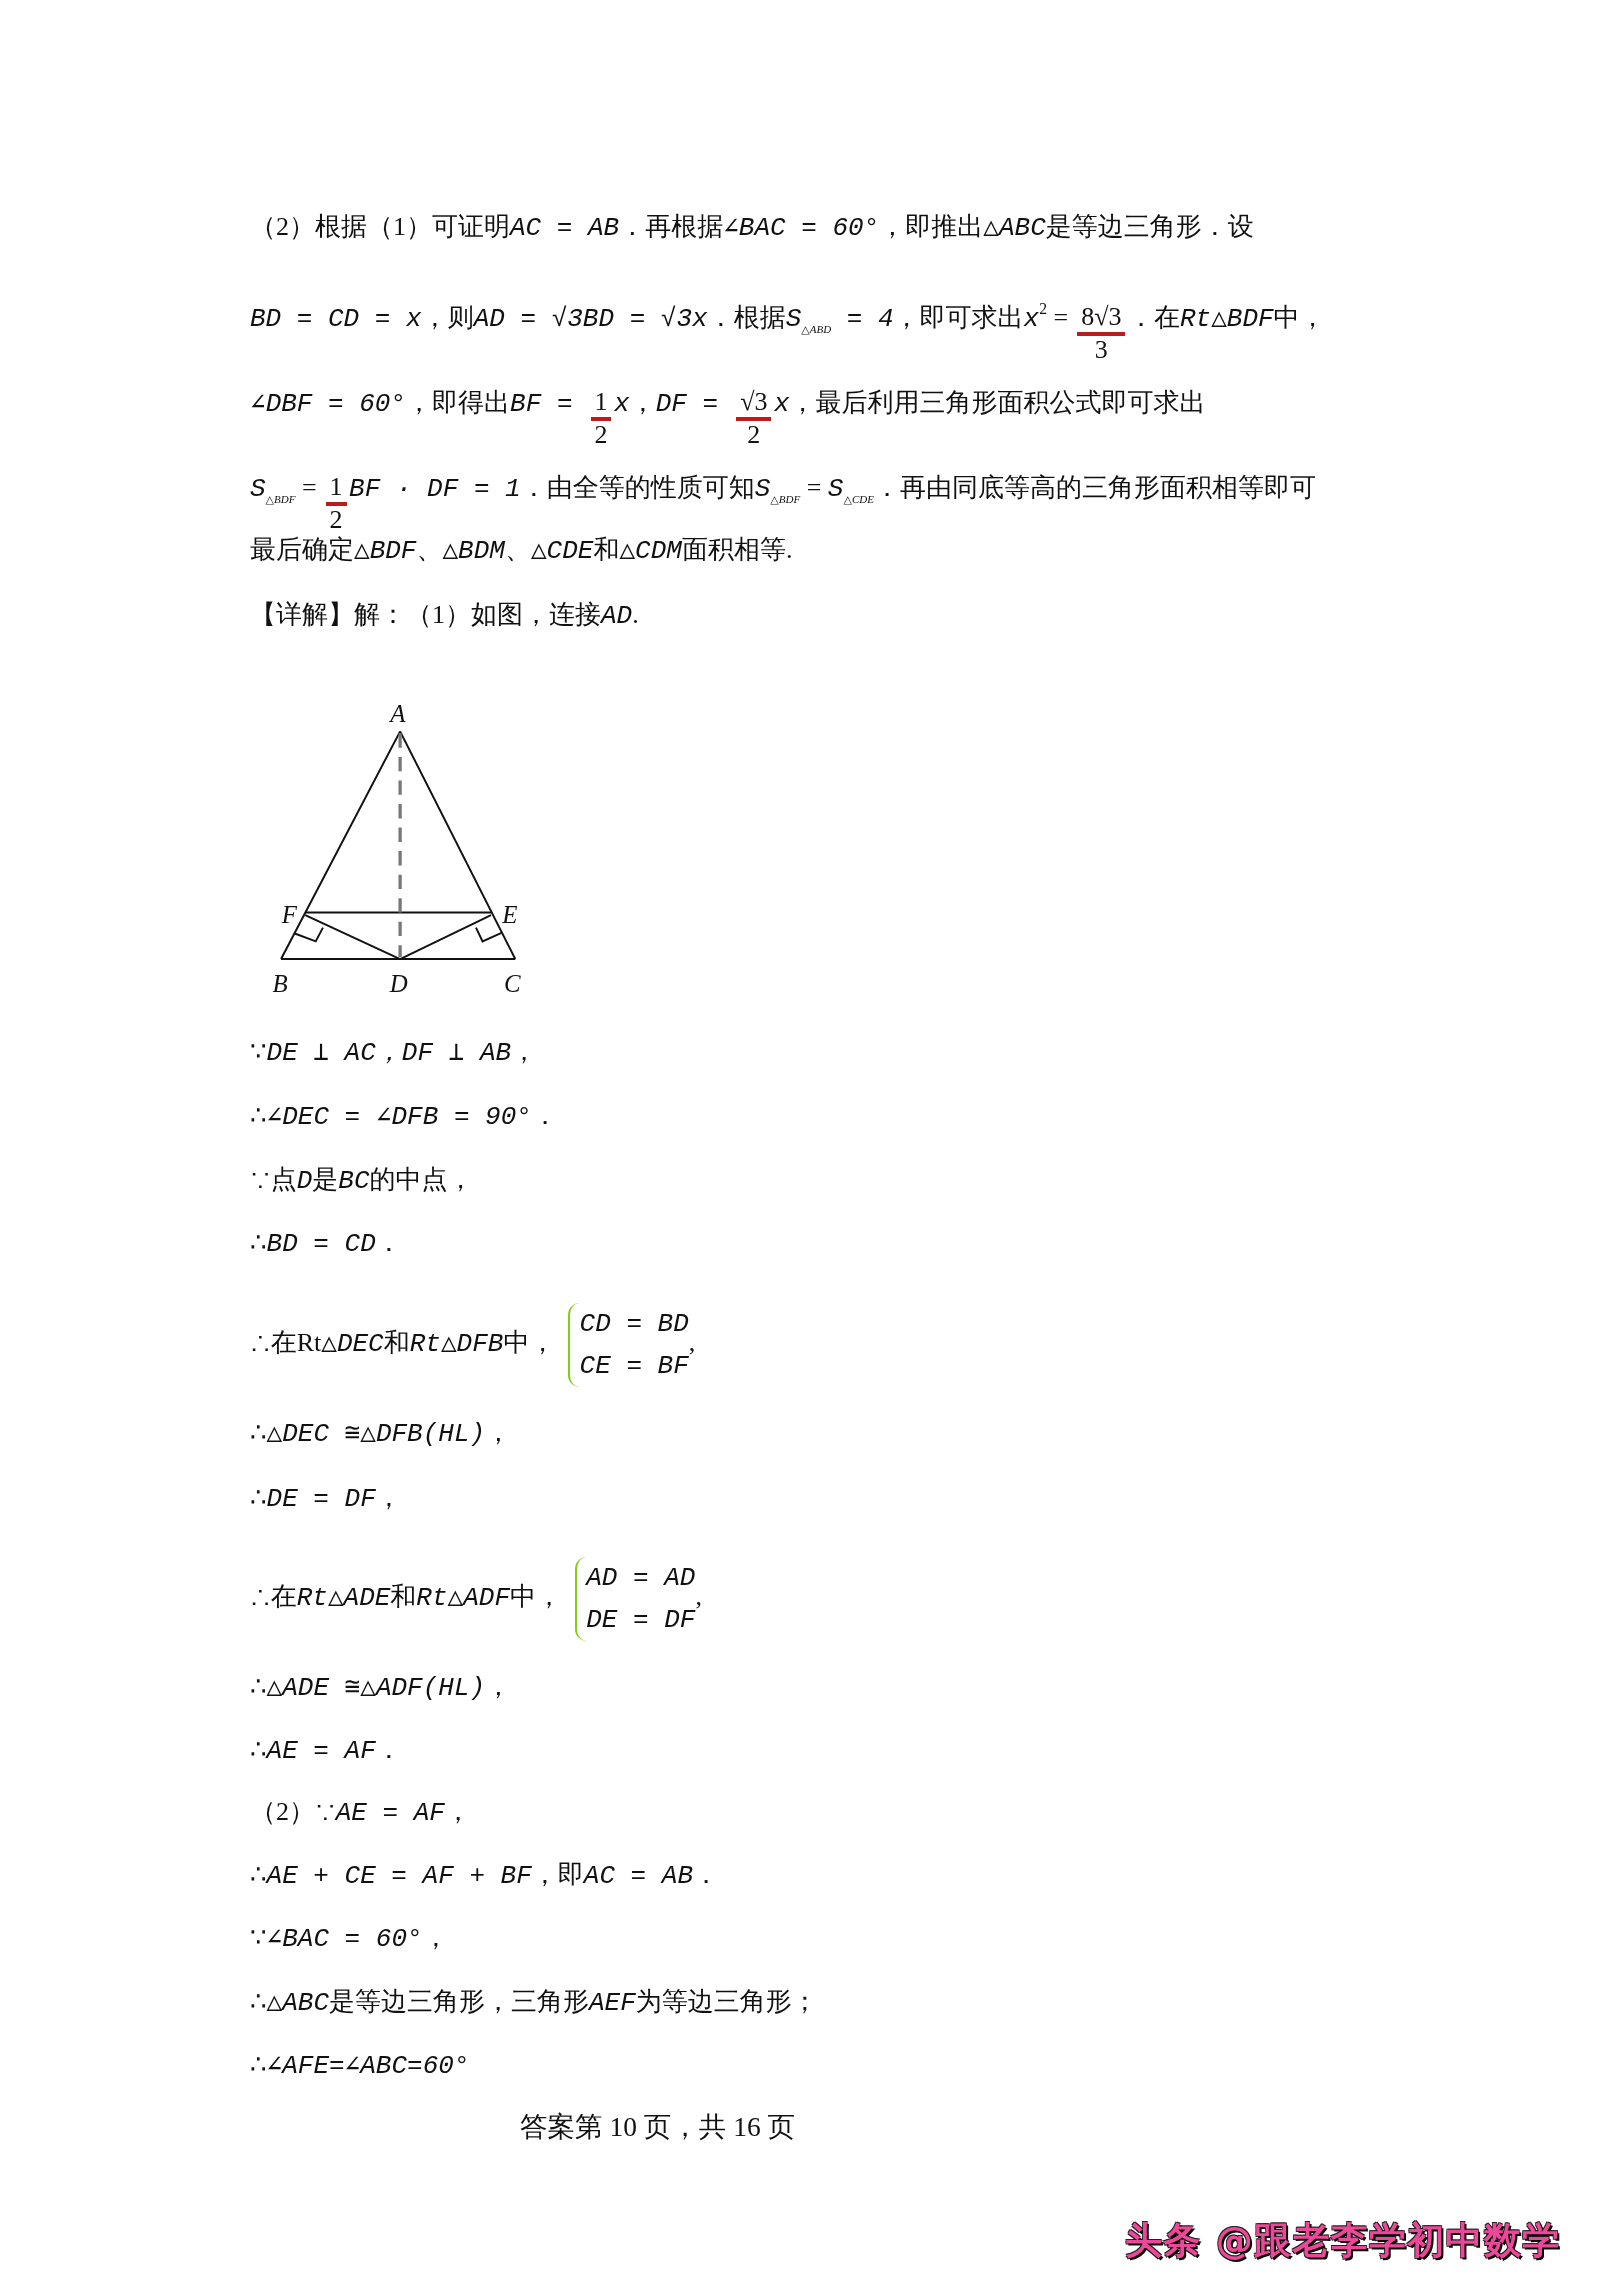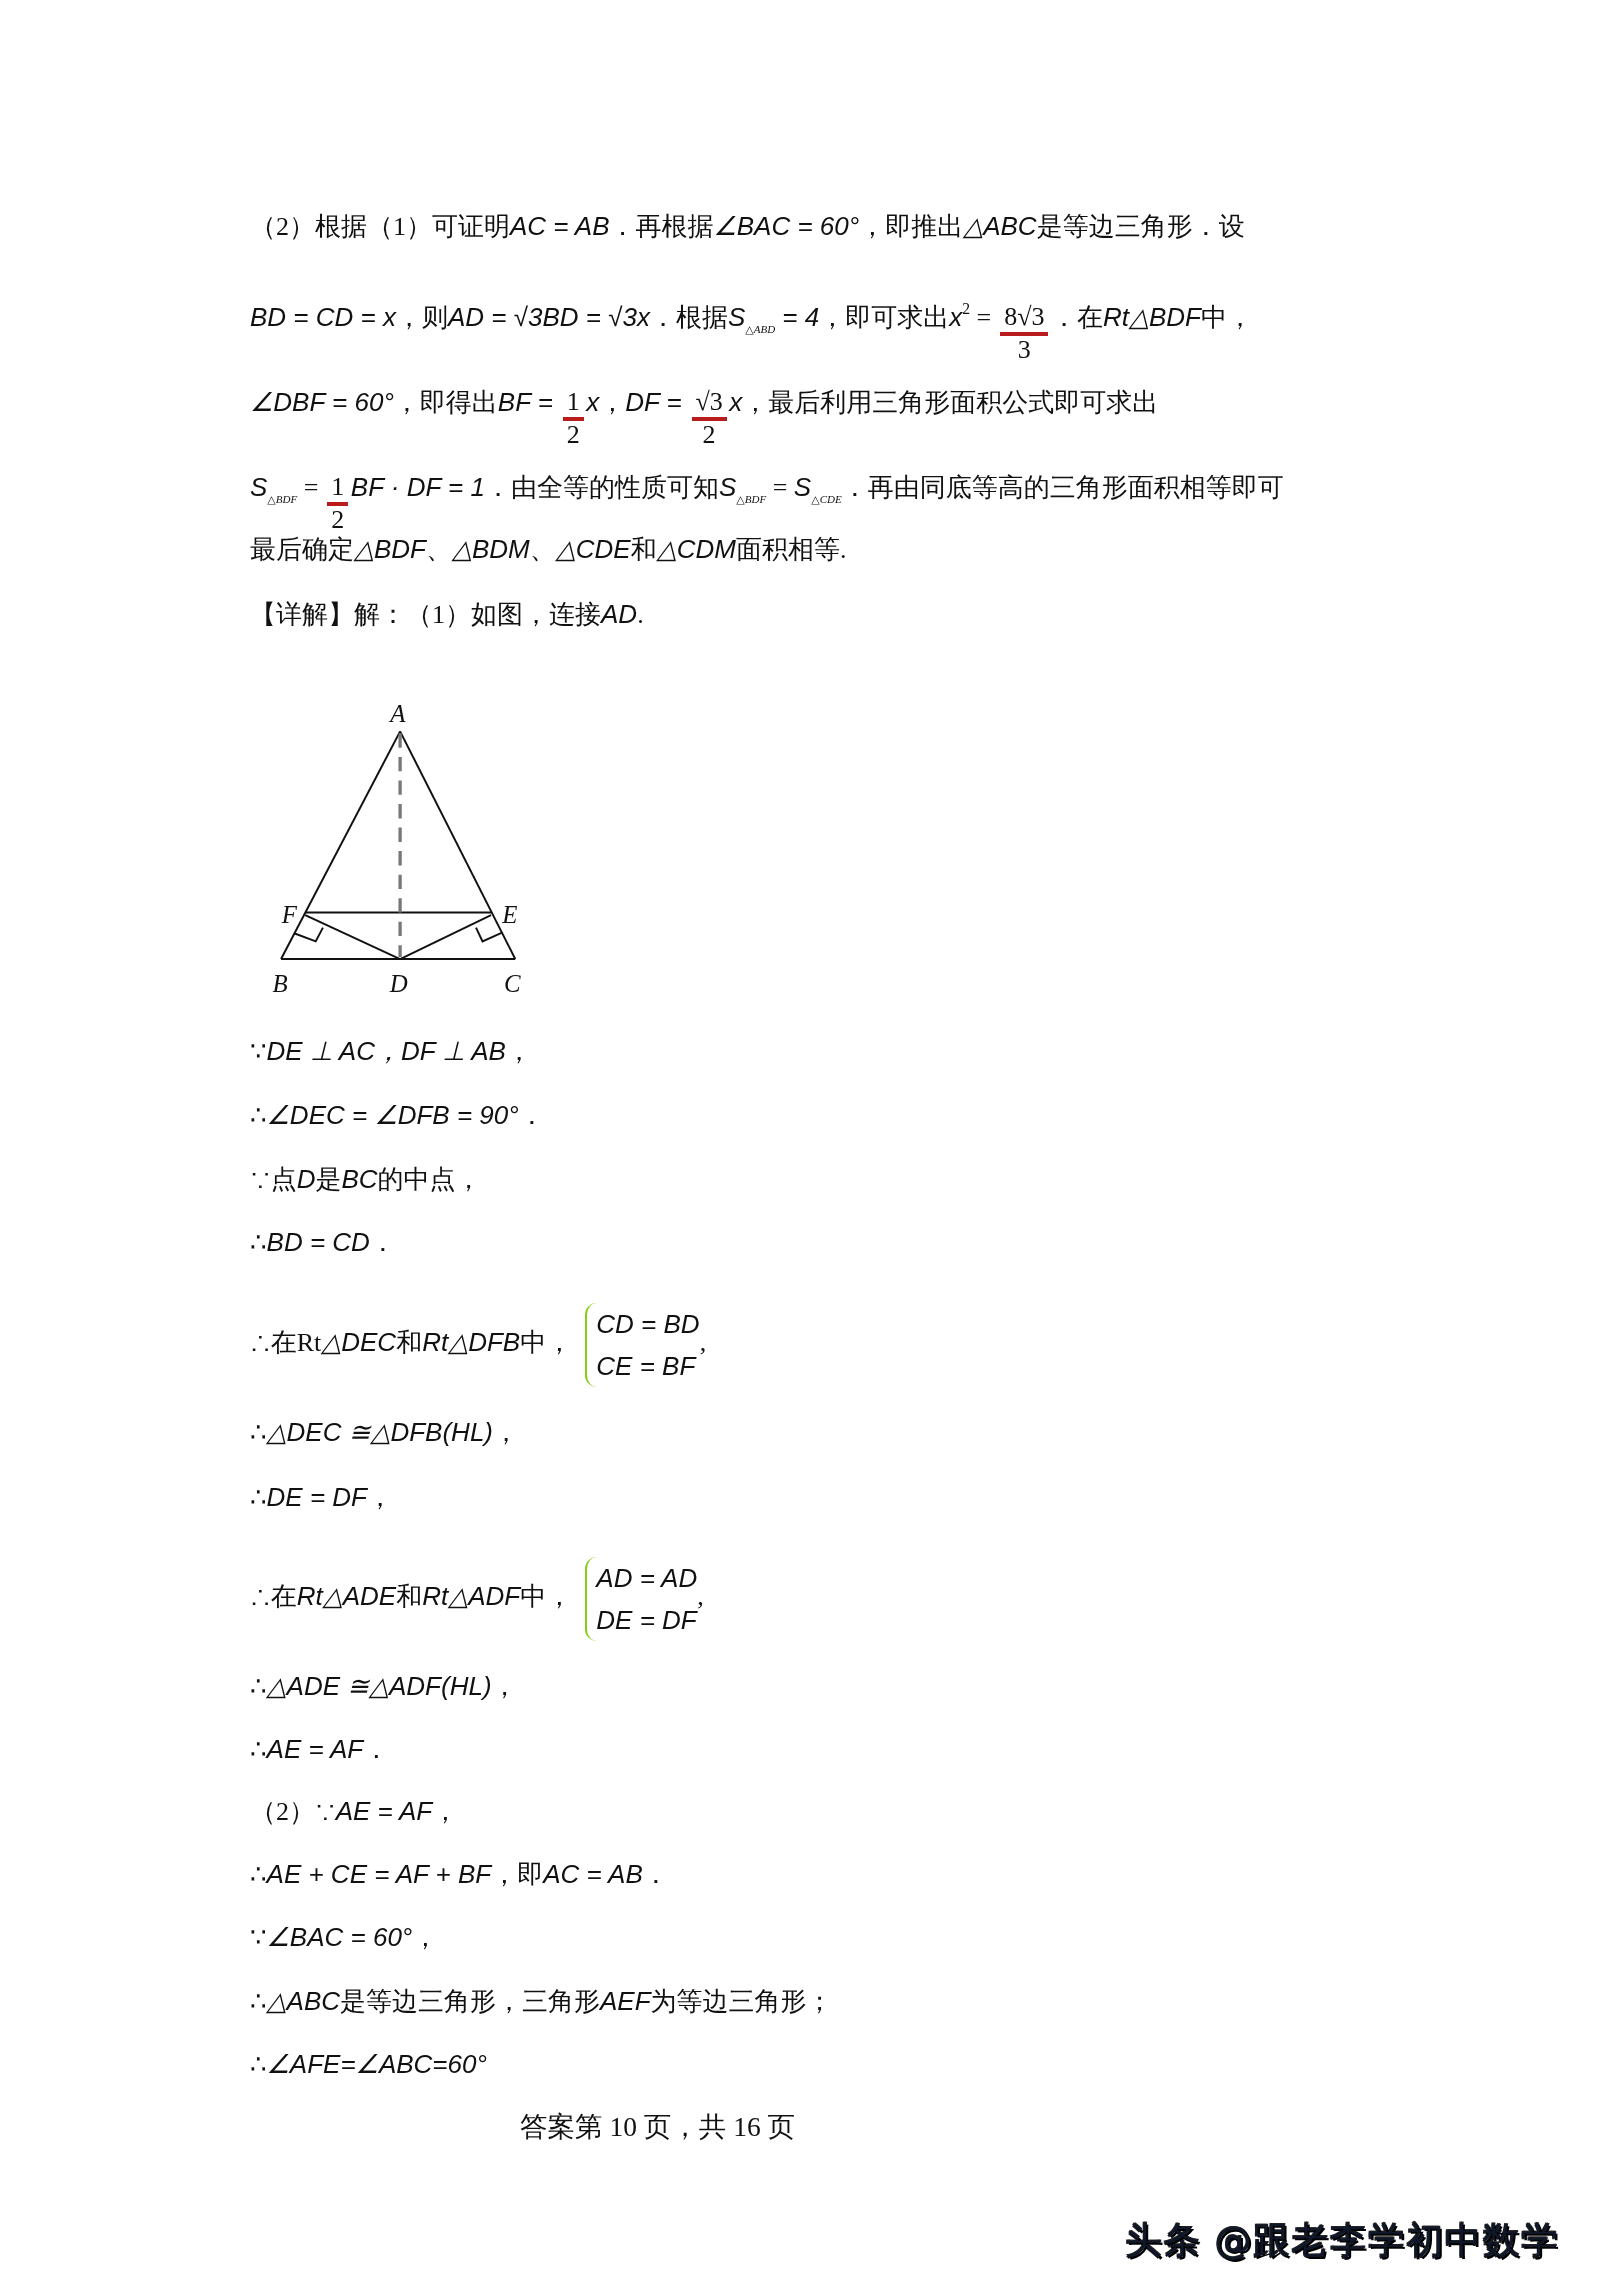--- a/index.html
+++ b/index.html
@@ -1,29 +1,29 @@
 <!DOCTYPE html>
 <html style="font-size:10.5px"><head>
 <meta charset="utf-8">
 <style>
   html, body { margin:0; padding:0; background:#ffffff; }
   body { width:1623px; height:2295px; position:relative; overflow:hidden;
          font-family:"Liberation Serif","DejaVu Serif",serif; color:#111; }
   .line { position:absolute; left:250px; font-size:26px; line-height:37px; white-space:nowrap; }
-  .m { font-style:italic; font-family:Liberation Sans, sans-serif; }
+  .m { font-style:italic; font-family:Liberation Mono, monospace; }
   .frac { display:inline-block; vertical-align:middle; text-align:center; margin:0 2.6px; line-height:1.1; }
   .frac .num { display:block; border-bottom:4px solid #b91c1c; padding:0 3.9px;margin-top:28px; }
   .frac .den { display:block; padding:0 3.9px; }
   .sub { font-size:11px; vertical-align:-7.9px; font-style:italic; }
   .sup { font-size:15.7px; vertical-align:11.8px; }
   .brace { display:inline-block; vertical-align:middle; border-left:2px solid #84cc16; border-radius:11.8px 0 0 11.8px; padding-left:9.2px; margin-left:13px; line-height:42px; }
   .bold { font-weight:normal; font-style:normal; }
   .diagram { position:absolute; left:262px; top:681px; width:288px; height:314px; }
   .footer { position:absolute; top:2109px; left:0; width:1315px; text-align:center; font-size:27.5px; }
-  .watermark { position:absolute; left:1125px; top:2216px; font-size:37px; font-family:"DejaVu Sans","Liberation Sans",sans-serif; color:#0f172a; font-weight:normal;
+  .watermark { position:absolute; left:1125px; top:2216px; font-size:37px; font-family:"DejaVu Sans","Liberation Sans",sans-serif; color:#ec4899; font-weight:bold;
                text-shadow: 2px 2px 0 #000, -0.7px -0.7px 0 #222, 0.7px -0.7px 0 #222, -0.7px 0.7px 0 #222; letter-spacing:1.3px;text-align:center; }
 </style>
 </head>
 <body>
 
 <div class="line" style="top:208px">
   <span>（2）根据（1）可证明</span><span class="m">AC = AB</span><span>．再根据</span><span class="m">∠BAC = 60°</span><span>，即推出</span><span class="m">△ABC</span><span>是等边三角形．设</span>
 </div>
 
 <div class="line" style="top:275px">

